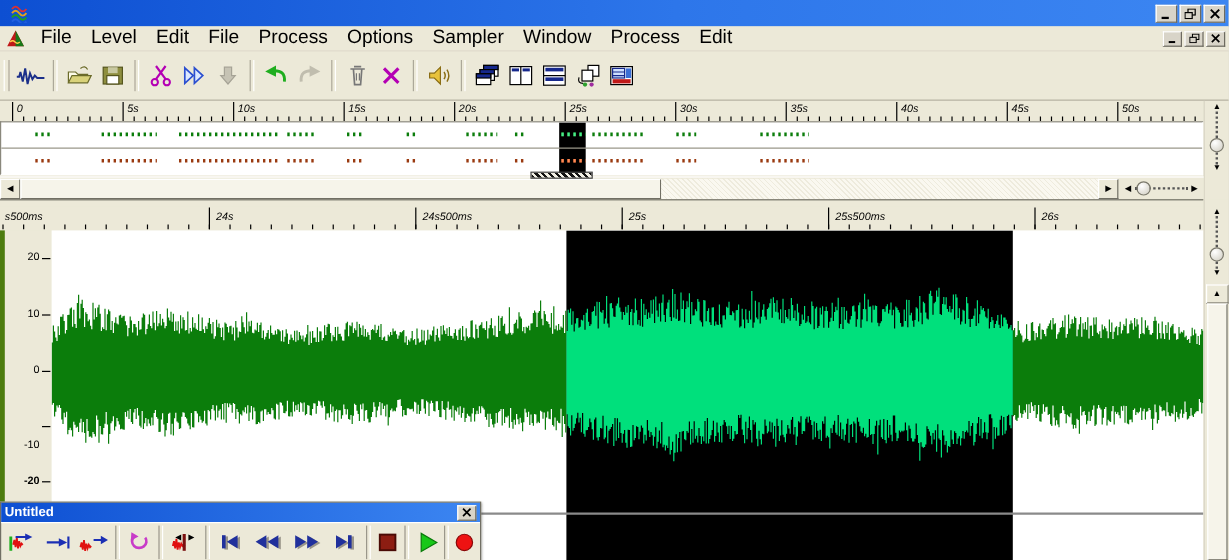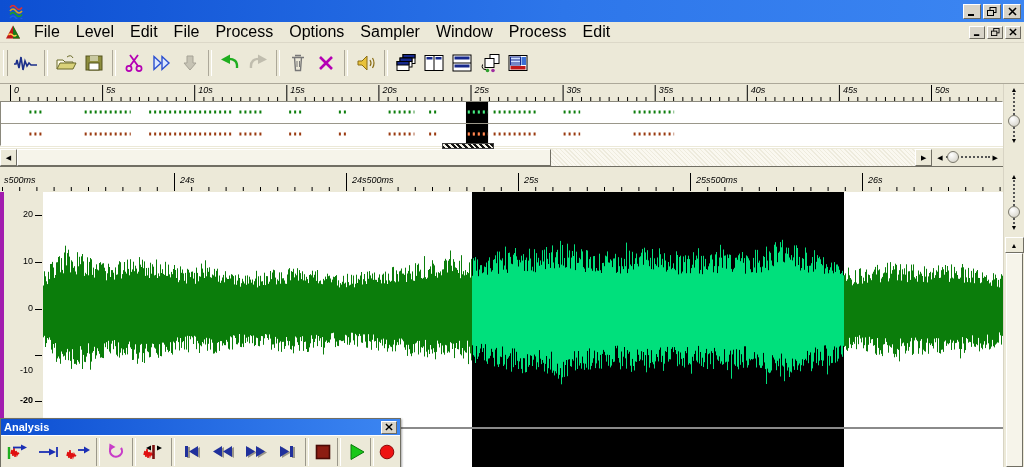--- a/index.html
+++ b/index.html
@@ -47,21 +47,21 @@
   .vcol{position:absolute;background:#ece9d8;border-left:1px solid #d8d4c4;box-sizing:border-box;
     display:flex;flex-direction:column;align-items:center;}
   .ovzoom{left:1003px;top:84px;width:21px;height:82px;}
   .mainzoom{left:1003px;top:166px;width:21px;height:301px;}
   .vtrack{width:0;border-left:2px dotted #555;}
   .vsbtn{width:19px;height:16px;}
   .vthumb{width:17px;background:#f6f4ea;border:1px solid;border-color:#fff #716f64 #716f64 #fff;box-sizing:border-box;flex:1;}
   
   .maintop{position:absolute;left:0;top:166px;width:1003px;height:6px;background:#ece9d8;border-top:1px solid #716f64;box-sizing:border-box;}
   .mainruler{position:absolute;left:0;top:172px;width:1003px;height:20px;background:#ece9d8;}
-  .levelruler{position:absolute;left:0;top:192px;width:43px;height:275px;background:#ece9d8;border-left:4px solid #a21caf;box-sizing:border-box;}
+  .levelruler{position:absolute;left:0;top:192px;width:43px;height:275px;background:#ece9d8;border-left:4px solid #4d7c0f;box-sizing:border-box;}
   .lvl{position:absolute;right:10px;font-size:9px;color:#000;}
   .ltick{position:absolute;right:1px;width:7px;height:0;border-top:1px solid #000;}
   .wavewrap{position:absolute;left:43px;top:192px;width:960px;height:275px;background:#fff;}
   text.rl{font-style:italic;font-size:9px;fill:#000;font-family:"Liberation Sans",sans-serif;}
   
   .transport{position:absolute;left:0;top:418px;width:401px;height:52px;z-index:20;background:#ece9d8;
     border:1px solid #716f64;box-shadow:1px 1px 2px rgba(0,0,0,.35);box-sizing:border-box;}
   .ttitle{height:16px;background:linear-gradient(90deg,#0d4fd2,#3c86f2);display:flex;align-items:center;padding:0 3px;}
   .ttitle span{color:#fff;font-weight:bold;font-size:11px;}
   .tclose{margin-left:auto;width:16px;height:13px;background:#d8d4c8;border:1px solid;border-color:#fff #6d6a60 #6d6a60 #fff;
@@ -574,21 +574,21 @@
     <span class="vtrack" style="height:6px"></span>
     <span class="arrowtxt">▼</span>
     <button class="sbtn vsbtn" style="margin-top:6px">
         <span class="arrowtxt">▲</span>
       </button>
     <span class="vthumb"></span>
   </div>
 
   <div class="transport">
     <div class="ttitle">
-      <span>Analysis</span>
+      <span>Untitled</span>
       <button class="tclose">
         <svg width="8" height="8" viewBox="0 0 9 9">
             <path d="M1 1 L8 8 M8 1 L1 8" stroke="#000" stroke-width="1.6"></path>
           </svg>
       </button>
     </div>
     <div class="tbtns">
       <button class="tbtn2">
         <svg width="27" height="18" viewBox="0 0 27 18">
             <line x1="4" y1="4" x2="4" y2="16" stroke="#1fae1f" stroke-width="2.4"></line>

